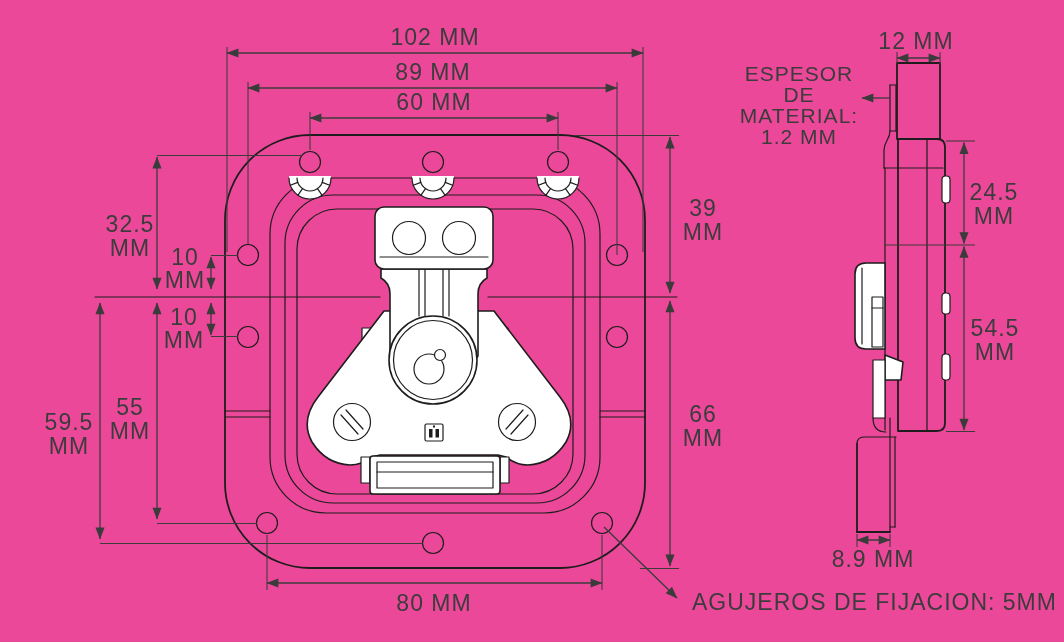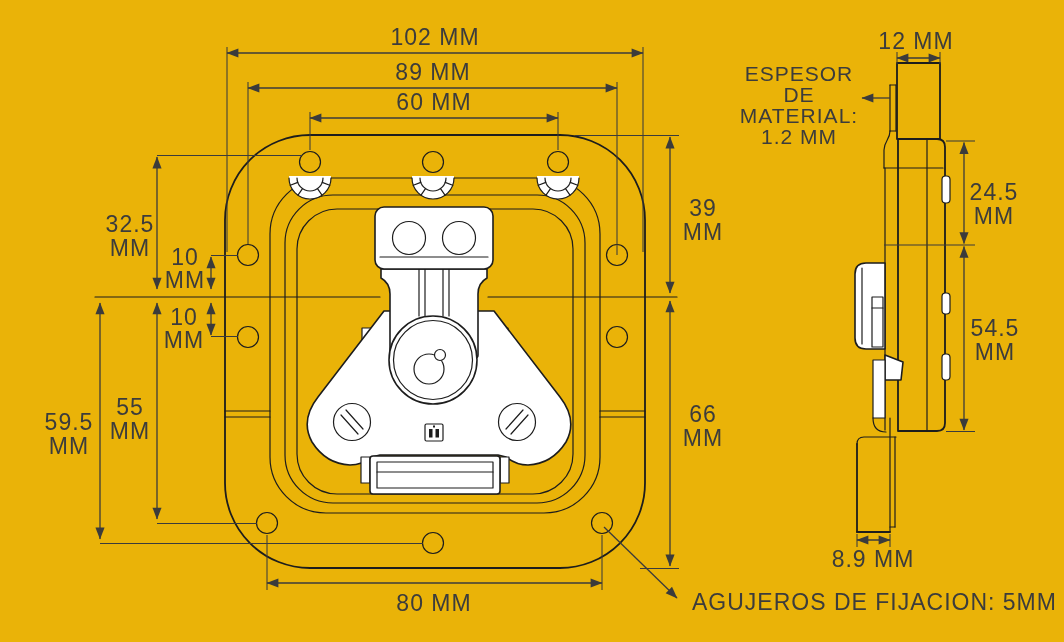--- a/index.html
+++ b/index.html
@@ -1,16 +1,16 @@
 <!DOCTYPE html>
 <html><head>
 <meta charset="utf-8">
 <style>
   html,body{margin:0;padding:0;background:#ffffff;}
-  .stage{position:relative;width:1064px;height:642px;background:#eab308;overflow:hidden;}
+  .stage{position:relative;width:1064px;height:642px;background:#ec4899;overflow:hidden;}
   svg{display:block;}
   text{font-family:"Liberation Sans",sans-serif;fill:#3c3c3c;letter-spacing:1px;}
   .t23{font-size:23px;text-anchor:middle;}
   .t21{font-size:21px;text-anchor:middle;}
   .tstart{text-anchor:start;}
   .p  {fill:none;stroke:#1d1d1d;stroke-width:1.8;stroke-linejoin:round;stroke-linecap:round;}
   .pt {fill:none;stroke:#1d1d1d;stroke-width:1.2;stroke-linejoin:round;stroke-linecap:round;}
   .pw {fill:#ffffff;stroke:#1d1d1d;stroke-width:1.6;stroke-linejoin:round;}
   .pwt{fill:#ffffff;stroke:#1d1d1d;stroke-width:1.2;stroke-linejoin:round;}
   .d  {stroke:#3b3b3b;stroke-width:1.3;fill:none;}

